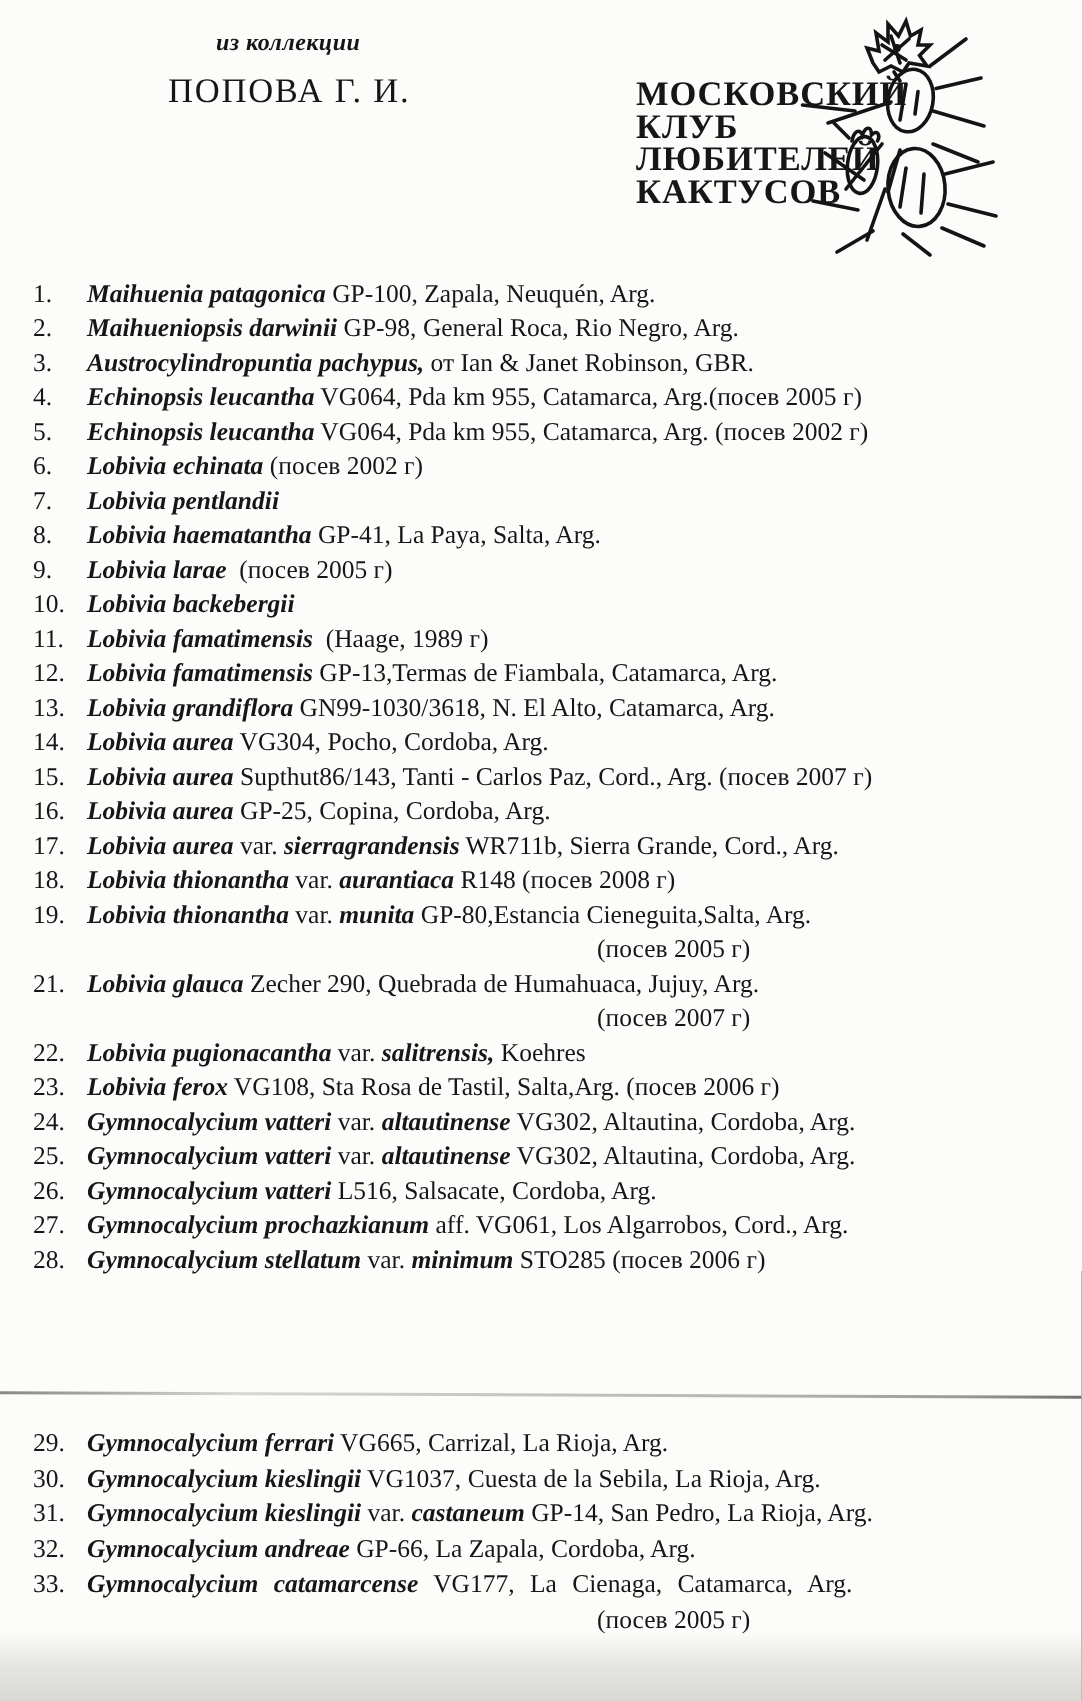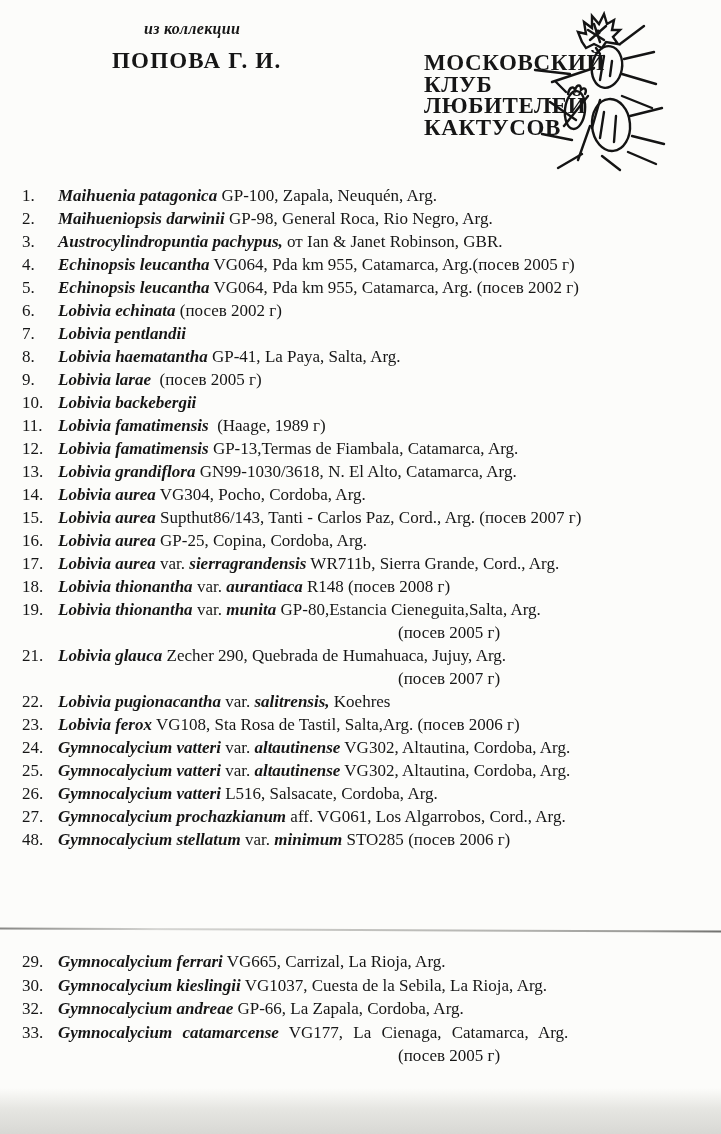--- a/index.html
+++ b/index.html
@@ -3,21 +3,21 @@
 <meta charset="utf-8">
 <style>
   html,body{margin:0;padding:0;background:#888;}
   .page{
     position:relative;width:721px;height:1134px;margin:0 auto;
     background:#fcfcfa;color:#161616;overflow:hidden;
     font-family:"Liberation Serif", serif;
   }
   
   .collection-label{position:absolute;left:144px;top:20px;font-size:16px;font-weight:700;font-style:italic;letter-spacing:.3px;}
-  .collector{position:absolute;left:112px;top:48px;font-size:23px;font-weight:700;letter-spacing:1.2px;}
+  .collector{position:absolute;left:112px;top:48px;font-size:23px;font-weight:400;letter-spacing:1.2px;}
   .club{position:absolute;left:424px;top:52px;font-size:23px;font-weight:700;line-height:21.5px;letter-spacing:.6px;}
   .logo{position:absolute;left:532px;top:4px;}
   
   .list{position:absolute;left:0;width:721px;box-sizing:border-box;padding-left:22px;font-size:17px;}
   #list1{top:184px;line-height:23px;}
   #list2{top:950px;line-height:23.5px;}
   .line{display:flex;}
   .num{flex:0 0 36px;}
   .text{flex:1;padding-right:6px;white-space:nowrap;}
   .seg-bi{font-weight:700;font-style:italic;}
@@ -242,21 +242,21 @@
         </div>
       </div>
       <div class="item">
         <div class="line">
           <span class="num">27.</span>
           <span class="text"><span class="seg-bi">Gymnocalycium prochazkianum</span><span class="seg-b"> aff. VG061,</span><span class="seg-r"> Los Algarrobos, Cord., Arg.</span></span>
         </div>
       </div>
       <div class="item">
         <div class="line">
-          <span class="num">48.</span>
+          <span class="num">28.</span>
           <span class="text"><span class="seg-bi">Gymnocalycium stellatum</span><span class="seg-b"> var. </span><span class="seg-bi">minimum</span><span class="seg-b"> STO285</span><span class="seg-r"> (посев 2006 г)</span></span>
         </div>
       </div>
     </div>
 
   <div class="seam"></div>
 
   <div id="list2" class="list">
       <div class="item">
         <div class="line">
@@ -265,20 +265,26 @@
         </div>
       </div>
       <div class="item">
         <div class="line">
           <span class="num">30.</span>
           <span class="text"><span class="seg-bi">Gymnocalycium kieslingii</span><span class="seg-b"> VG1037,</span><span class="seg-r"> Cuesta de la Sebila, La Rioja, Arg.</span></span>
         </div>
       </div>
       <div class="item">
         <div class="line">
+          <span class="num">31.</span>
+          <span class="text"><span class="seg-bi">Gymnocalycium kieslingii</span><span class="seg-b"> var. </span><span class="seg-bi">castaneum</span><span class="seg-b"> GP-14,</span><span class="seg-r"> San Pedro, La Rioja, Arg.</span></span>
+        </div>
+      </div>
+      <div class="item">
+        <div class="line">
           <span class="num">32.</span>
           <span class="text"><span class="seg-bi">Gymnocalycium andreae</span><span class="seg-b"> GP-66,</span><span class="seg-r"> La Zapala, Cordoba, Arg.</span></span>
         </div>
       </div>
       <div class="item">
         <div class="line">
           <span class="num">33.</span>
           <span class="text"><span class="seg-bi">Gymnocalycium catamarcense</span><span class="seg-b"> VG177,</span><span class="seg-r"> La Cienaga, Catamarca, Arg.</span></span>
         </div>
         <div class="cont">(посев 2005 г)</div>

